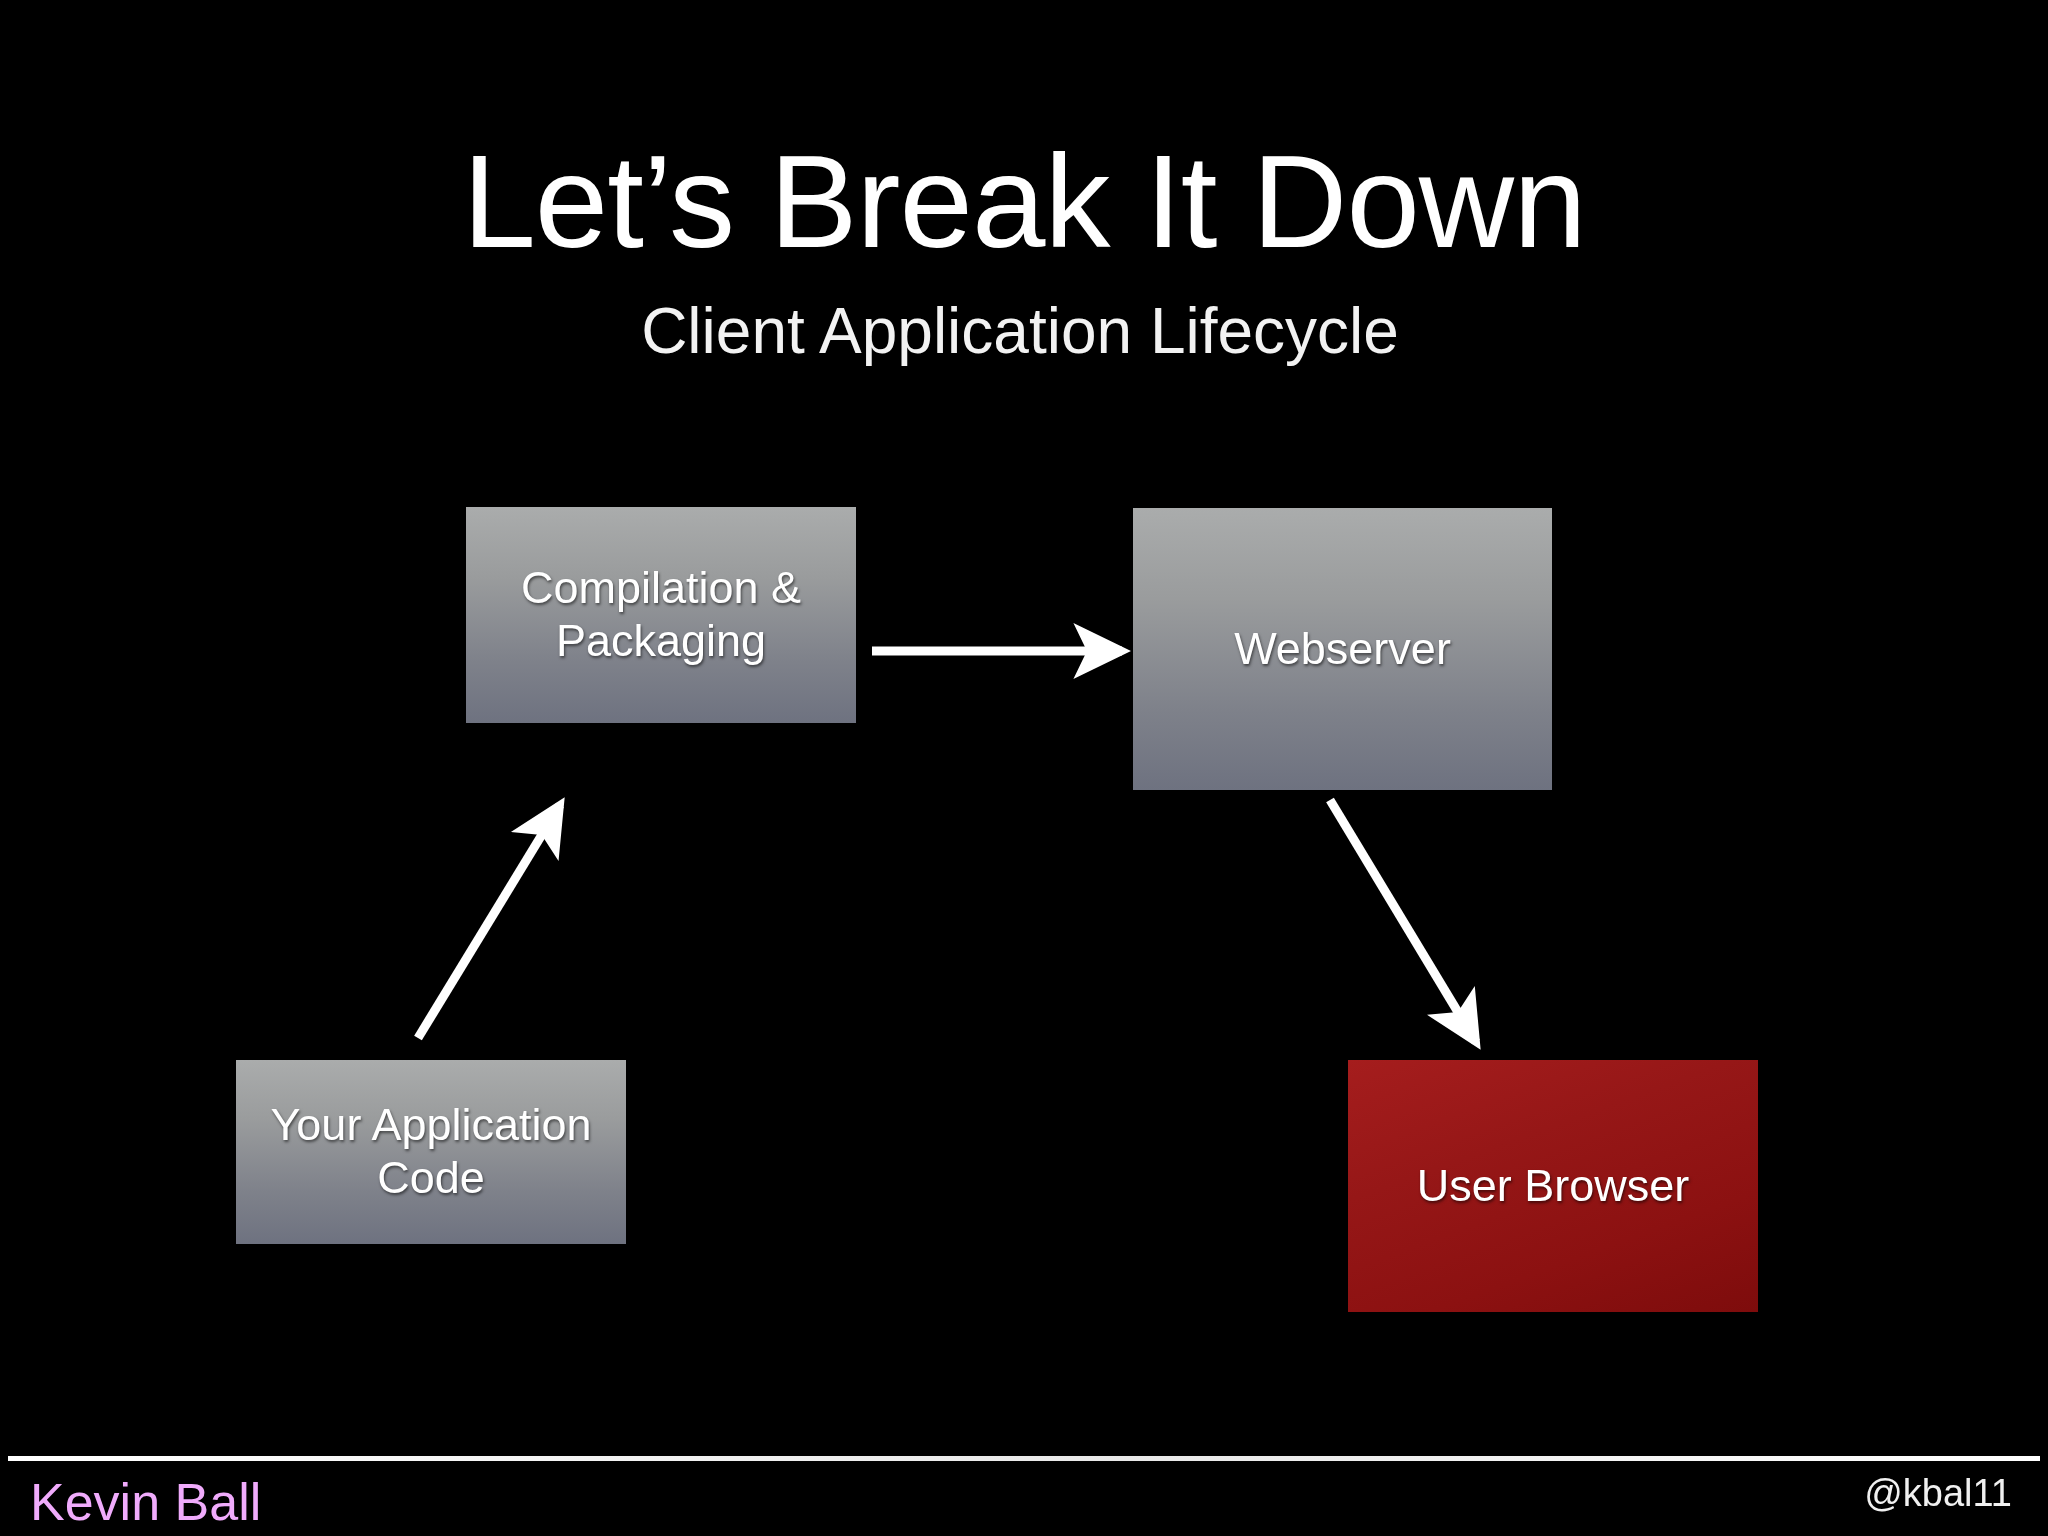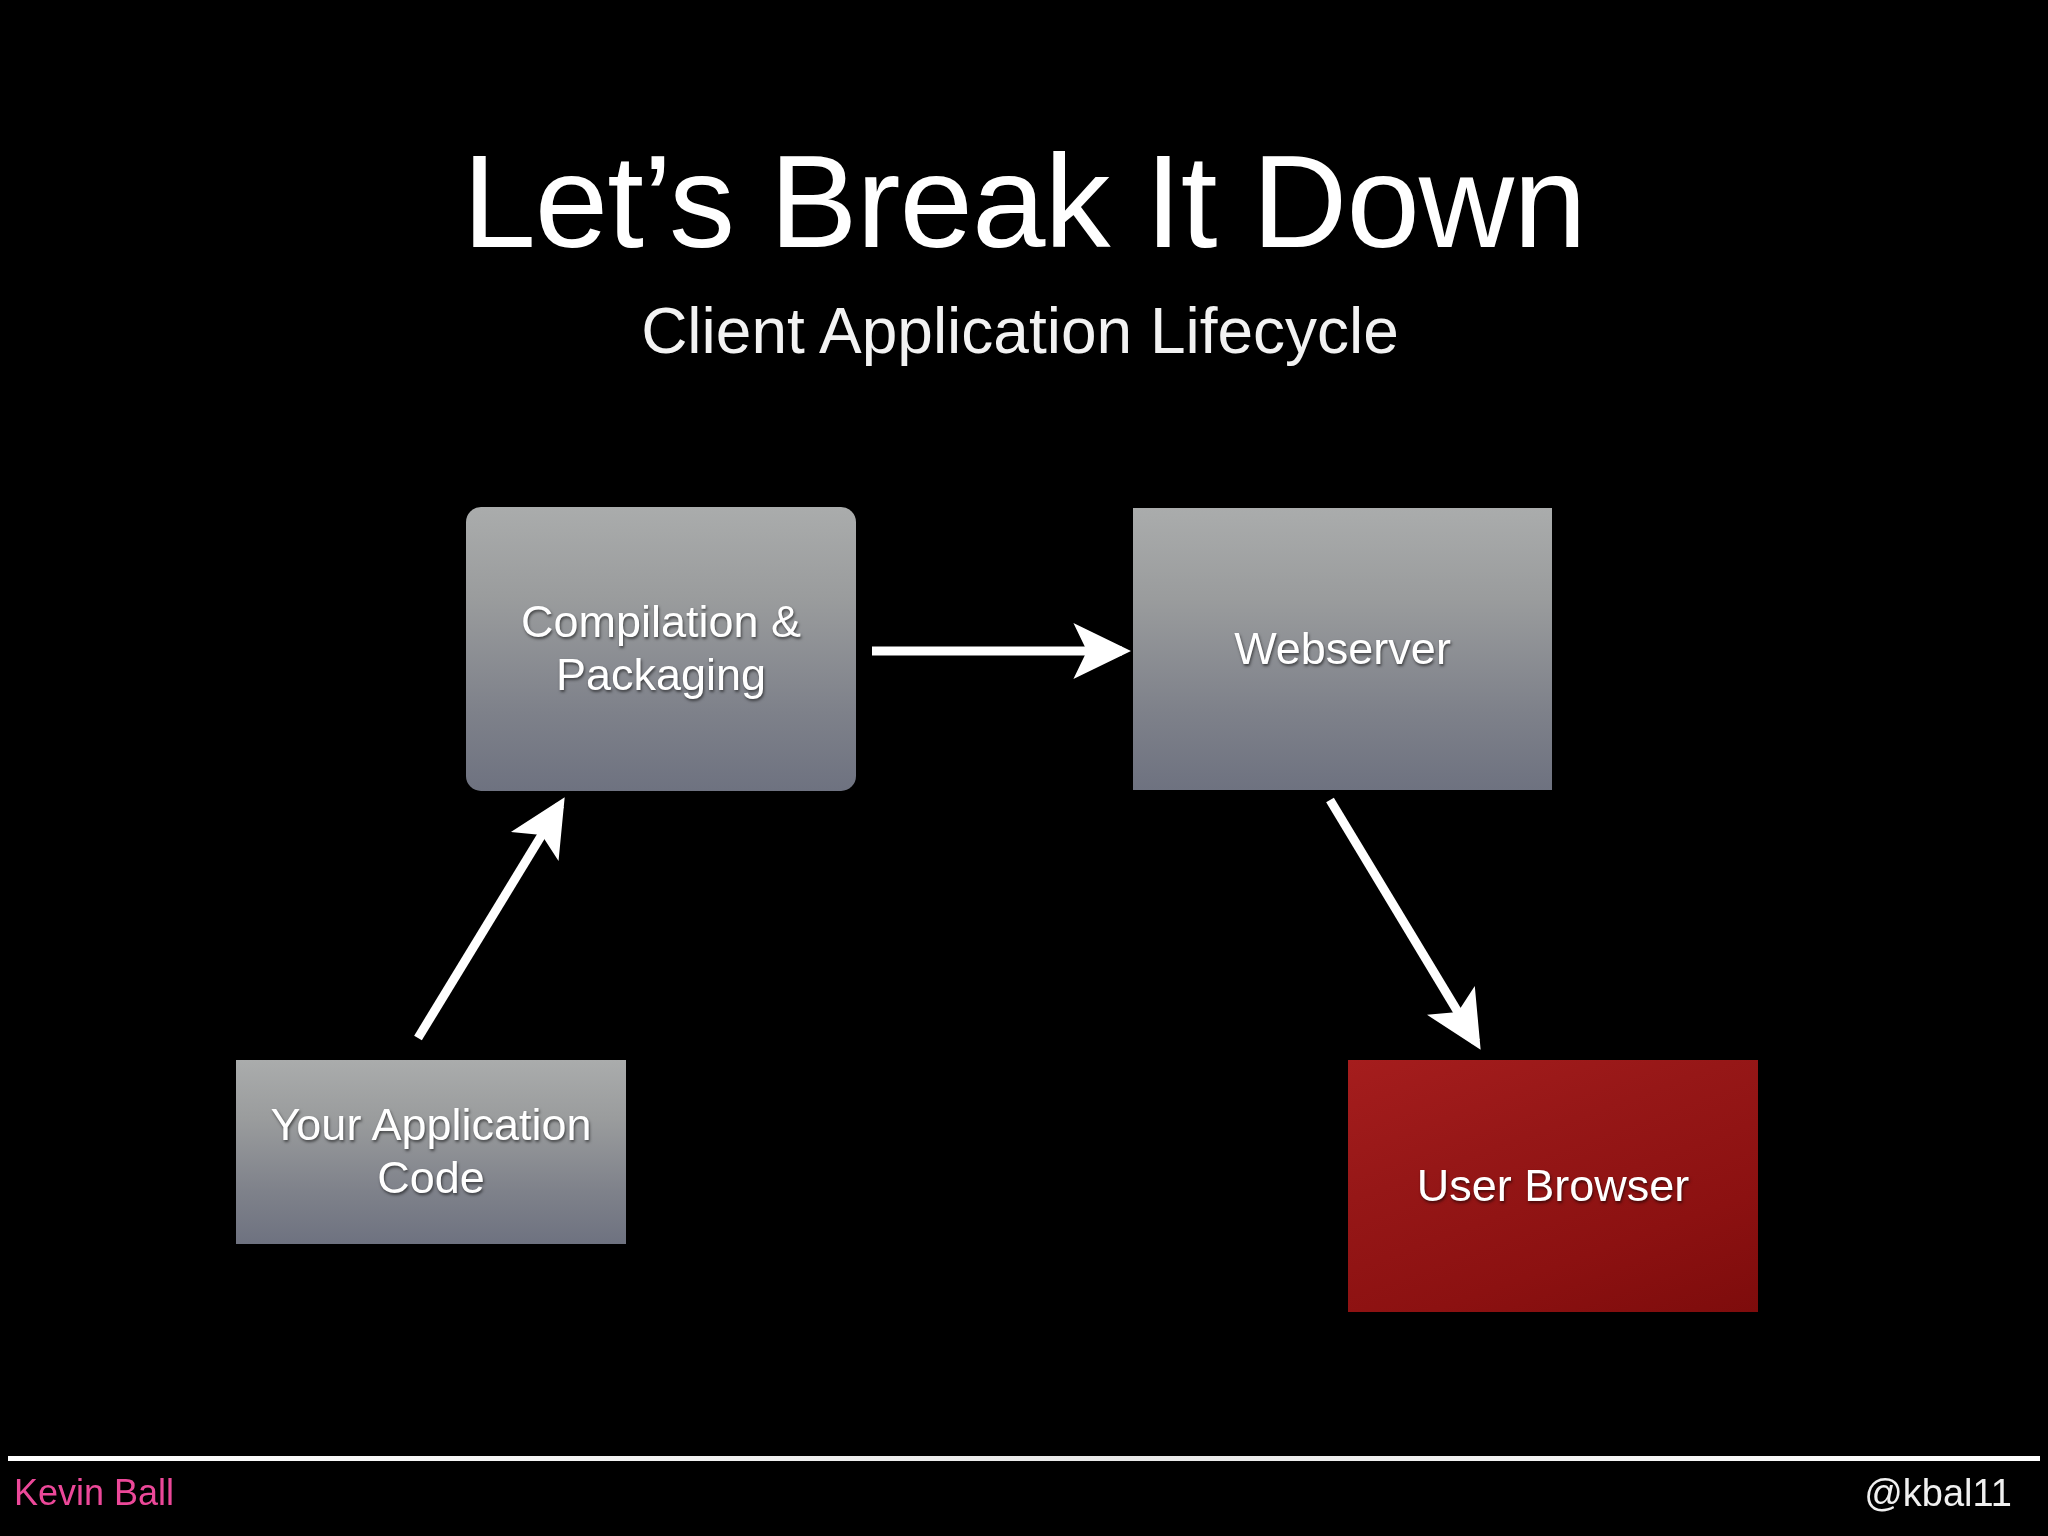--- a/index.html
+++ b/index.html
@@ -75,21 +75,21 @@
     white-space: pre-line;
   }
 
   .node.gray {
     background: linear-gradient(180deg, #aaacac 0%, #9a9c9d 32%, #7e818a 72%, #6e7280 100%);
   }
   .node.red {
     background: linear-gradient(160deg, #a51d1d 0%, #961717 35%, #8c1111 70%, #7e0c0c 100%);
   }
 
-  #node-compilation { left: 466px;  top: 507px;  width: 390px; height: 284px; border-radius: 15px; }
+  #node-compilation { left: 466px;  top: 507px;  width: 390px; height: 216px; }
   #node-webserver   { left: 1133px; top: 508px;  width: 419px; height: 282px; justify-content: center; }
   #node-appcode     { left: 236px;  top: 1060px; width: 390px; height: 184px; }
   #node-browser     { left: 1348px; top: 1060px; width: 410px; height: 252px; }
 
   #arrow-layer {
     position: absolute;
     left: 0;
     top: 0;
     width: 2048px;
     height: 1536px;
@@ -107,24 +107,24 @@
   #footer-rule {
     position: absolute;
     left: 8px;
     top: 16px;
     width: 2032px;
     height: 5px;
     background: linear-gradient(90deg, #ffffff 0%, #e8e8e8 55%, #ffffff 100%);
   }
   #footer-name {
     position: absolute;
-    left: 14px;
+    left: 30px;
     top: 32px;
-    font-size: 36px;
-    color: #ec4899;
+    font-size: 52px;
+    color: #f0abfc;
   }
   #footer-handle {
     position: absolute;
     right: 36px;
     top: 32px;
     font-size: 38px;
     color: #f0f0f0;
   }
 </style>
 </head>

